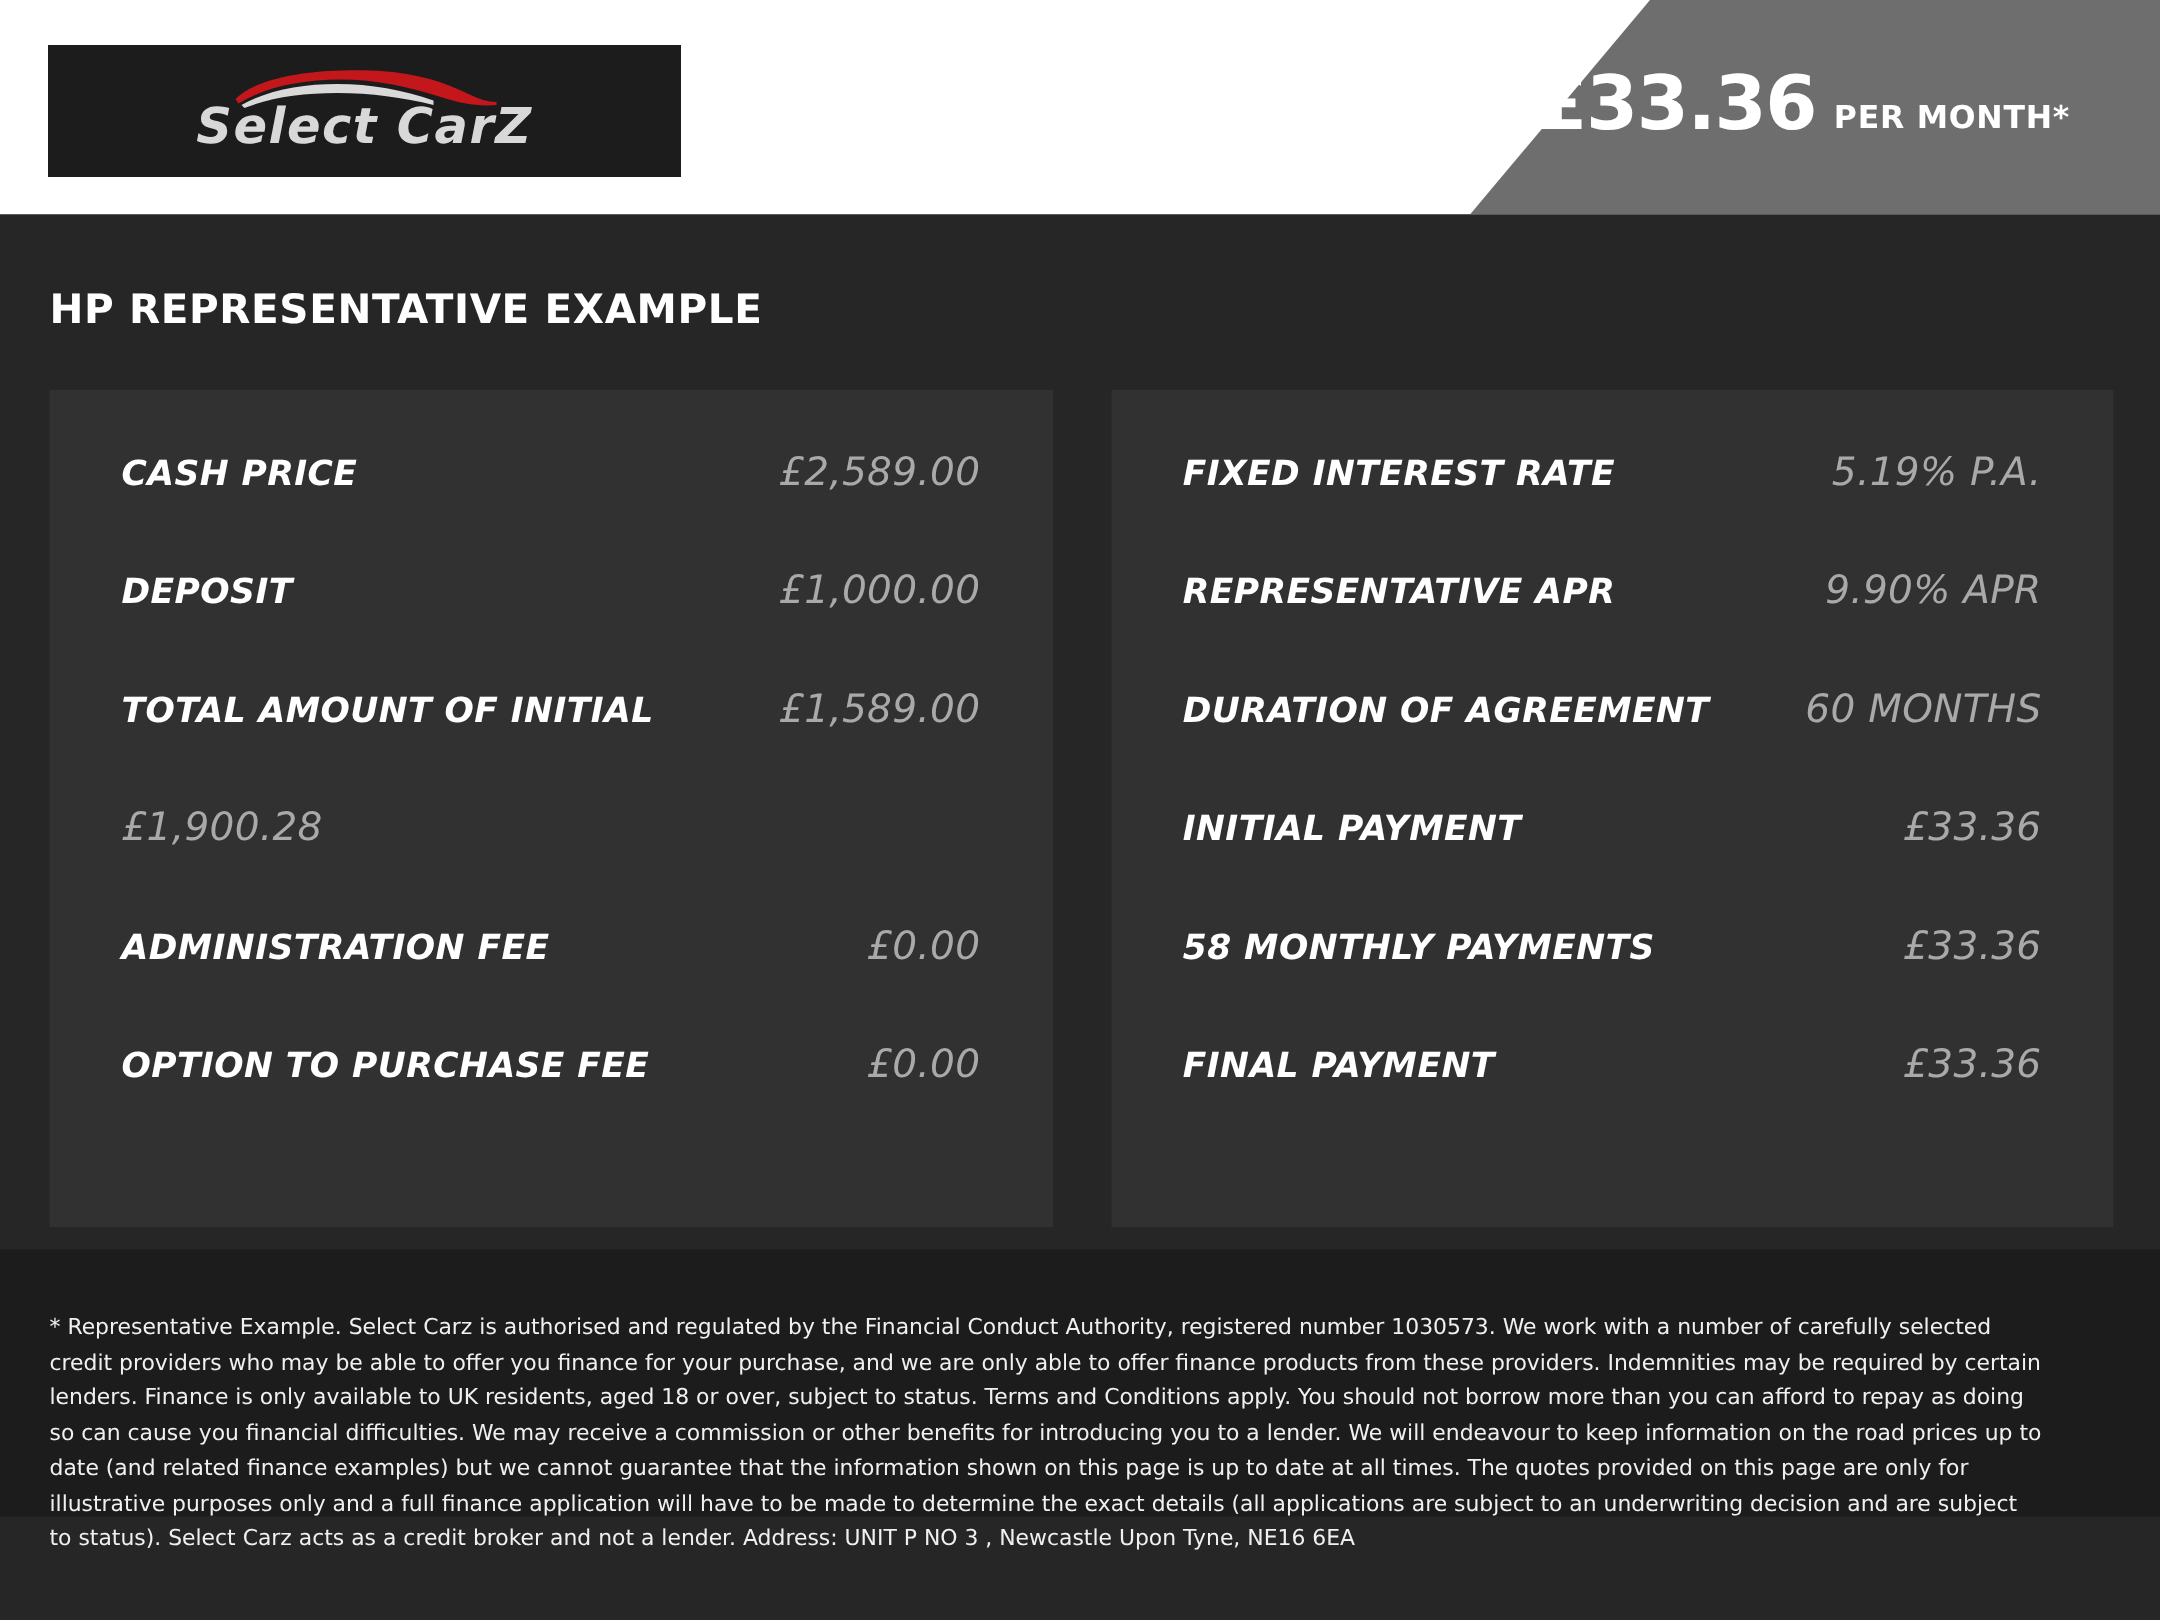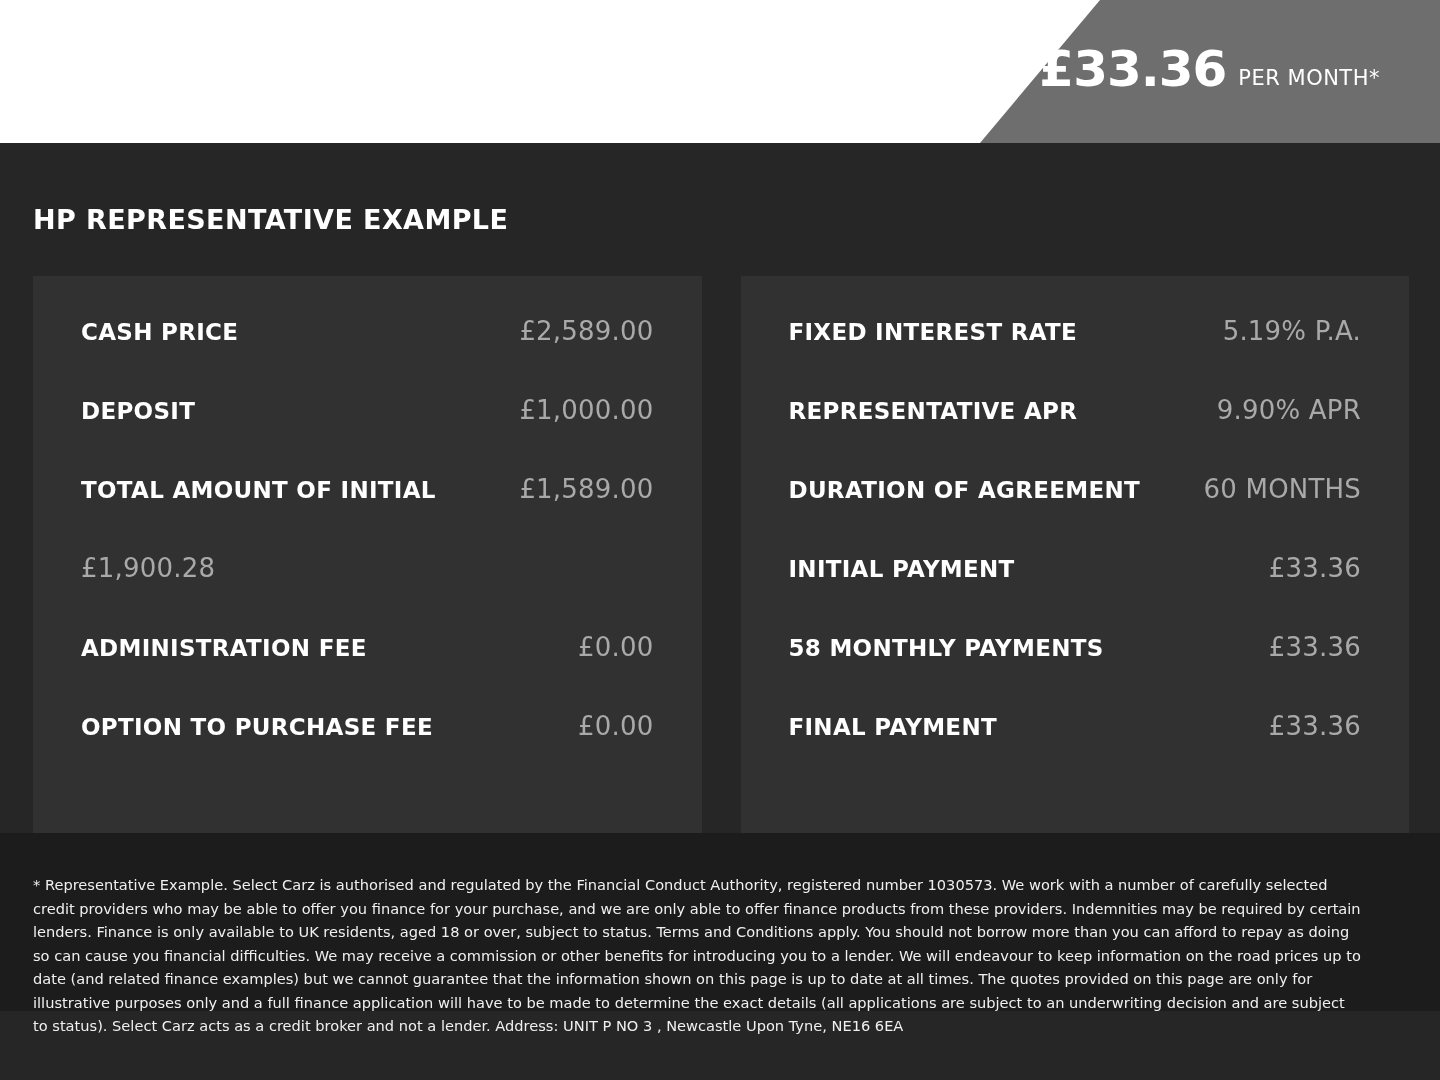--- a/index.html
+++ b/index.html
@@ -82,21 +82,21 @@
     font-family: "DejaVu Sans", sans-serif;
     font-size: 50px;
     font-weight: bold;
     color: #ffffff;
     line-height: 1;
     letter-spacing: -1px;
   }
   .price-per {
     font-family: "DejaVu Sans", sans-serif;
     font-size: 21px;
-    font-weight: normal;
+    font-weight: bold;
     color: #ffffff;
     letter-spacing: 0.5px;
     padding-bottom: 4px;
   }
 
   
   .body-area {
     position: relative;
     width: 1440px;
     height: 690px;
@@ -104,29 +104,29 @@
   }
   .section-title {
     position: absolute;
     left: 33px;
     top: 48px;
     font-family: "DejaVu Sans", sans-serif;
     font-size: 27px;
     font-weight: bold;
     color: #ffffff;
     letter-spacing: 0.4px;
-    margin-top: 13px;
   }
   .panels {
     position: absolute;
     left: 33px;
-    top: 133px;
+    top: 117px;
     width: 1376px;
     display: flex;
     gap: 39px;
+    font-style: italic;
   }
   .panel {
     width: 672px;
     background: #313131;
     padding: 40px 48px 44px 48px;
   }
   .row {
     display: flex;
     align-items: baseline;
     justify-content: space-between;
@@ -167,20 +167,29 @@
   }
 </style>
 </head>
 <body>
 
 <div class="page">
 
   <div class="header">
     <div class="header-grey"></div>
 
+    <div class="logo-box">
+      <svg class="logo-car" viewBox="0 0 200 30">
+        <path d="M14 22 C30 6 70 2 104 3 C132 4 152 10 170 19 C176 22 182 24 188 24 L188 26 C176 27 164 25 152 21 C130 14 108 9 84 9 C58 9 34 14 16 25 Z" fill="#c4171c"></path>
+        <path d="M18 26 C36 16 58 12 82 12 C104 12 126 16 146 23 L146 26 C126 21 104 18 82 18 C58 18 38 21 20 28 Z" fill="#d9d9d9"></path>
+      </svg>
+      <div class="logo-text">
+        <span class="cap">Select CarZ</span>
+      </div>
+    </div>
 
     <div class="price-wrap">
       <div class="price-amount">£33.36</div>
       <div class="price-per">PER MONTH*</div>
     </div>
   </div>
 
   <div class="body-area">
     <div class="section-title">HP REPRESENTATIVE EXAMPLE</div>
 

